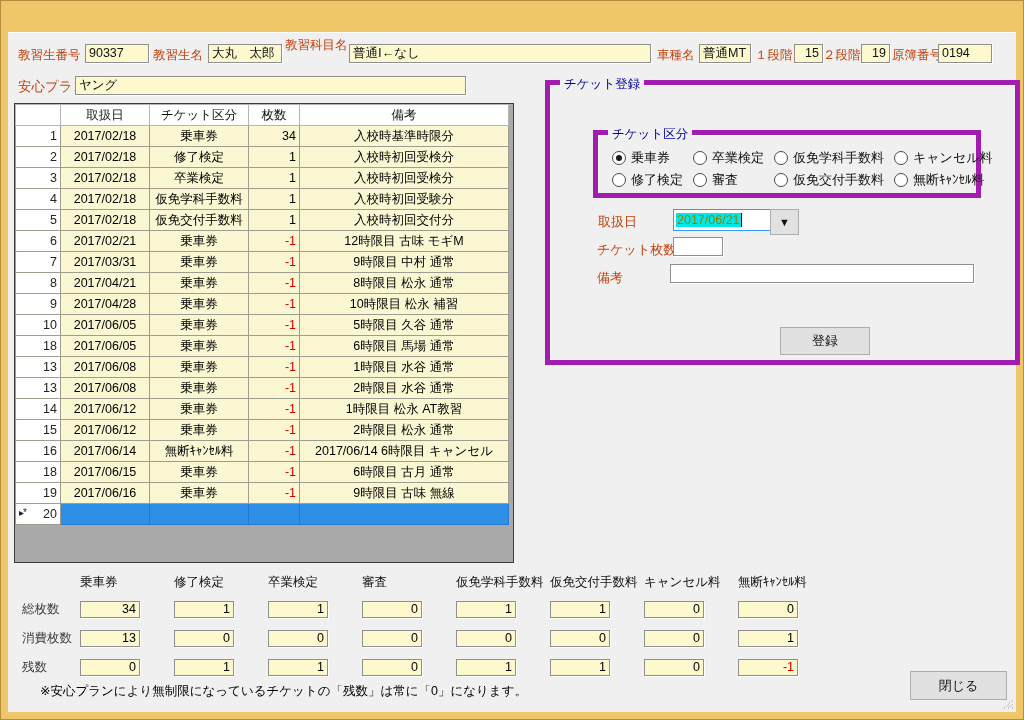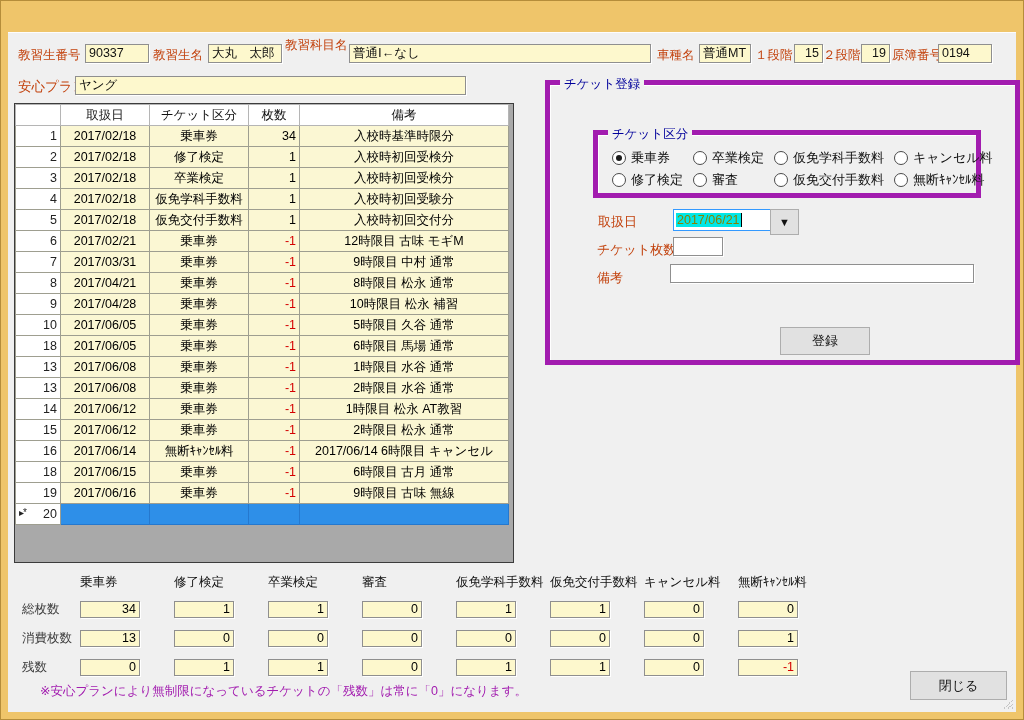--- a/index.html
+++ b/index.html
@@ -46,21 +46,21 @@
   .dateinp .sel{background:#00E7E7;color:#8A8000;padding:0 1px;}
   .caret{width:1px;height:14px;background:#000;display:inline-block;}
   .dropbtn{position:absolute;width:27px;height:24px;background:#E1E1E1;border:1px solid #ADADAD;display:flex;align-items:center;justify-content:center;font-size:11px;color:#111;}
   .btn{position:absolute;background:#E1E1E1;border:1px solid #ADADAD;font-size:13px;color:#111;display:flex;align-items:center;justify-content:center;}
   
   .summary{position:absolute;left:14px;top:538px;display:grid;grid-template-columns:58px repeat(8,94px);grid-template-rows:24px 29px 29px 29px;align-items:center;}
   .sum-h{font-size:12.5px;color:#111;white-space:nowrap;align-self:end;padding-bottom:4px;}
   .sum-l{font-size:12.5px;color:#404040;}
   .sum-box{width:52px;height:15px;background:#FDF8CD;border:1px solid #8f8f8f;box-shadow:1px 1px 0 #fff;font-size:12.5px;line-height:15px;text-align:right;padding:0 3px;}
   .sum-box.neg{color:#D40000;}
-  .note{position:absolute;left:32px;top:650px;font-size:12.5px;color:#a21caf;white-space:nowrap;}
+  .note{position:absolute;left:32px;top:650px;font-size:12.5px;color:#000000;white-space:nowrap;}
   .grip{position:absolute;right:3px;bottom:3px;width:10px;height:10px;opacity:.5;
         background:linear-gradient(135deg,transparent 50%,#999 50%,#999 55%,transparent 55%,transparent 70%,#999 70%,#999 75%,transparent 75%,transparent 90%,#999 90%);}
 </style>
 </head>
 <body>
 
 <div class="window">
 
 
   <div class="client">

